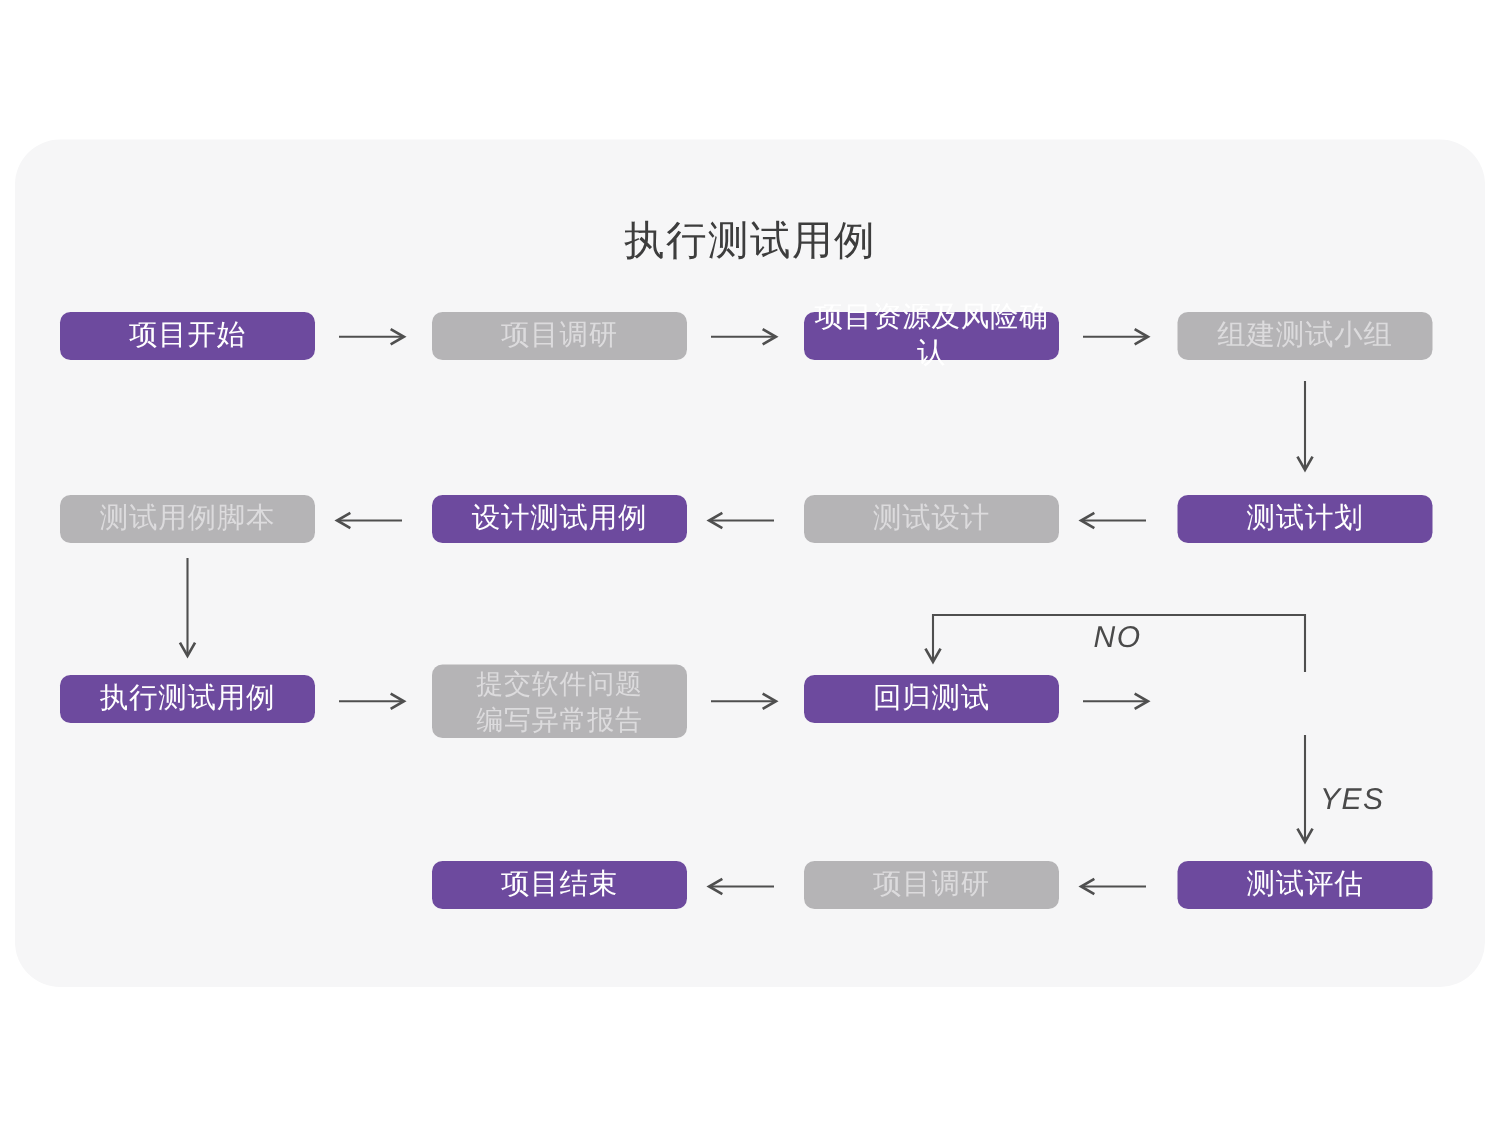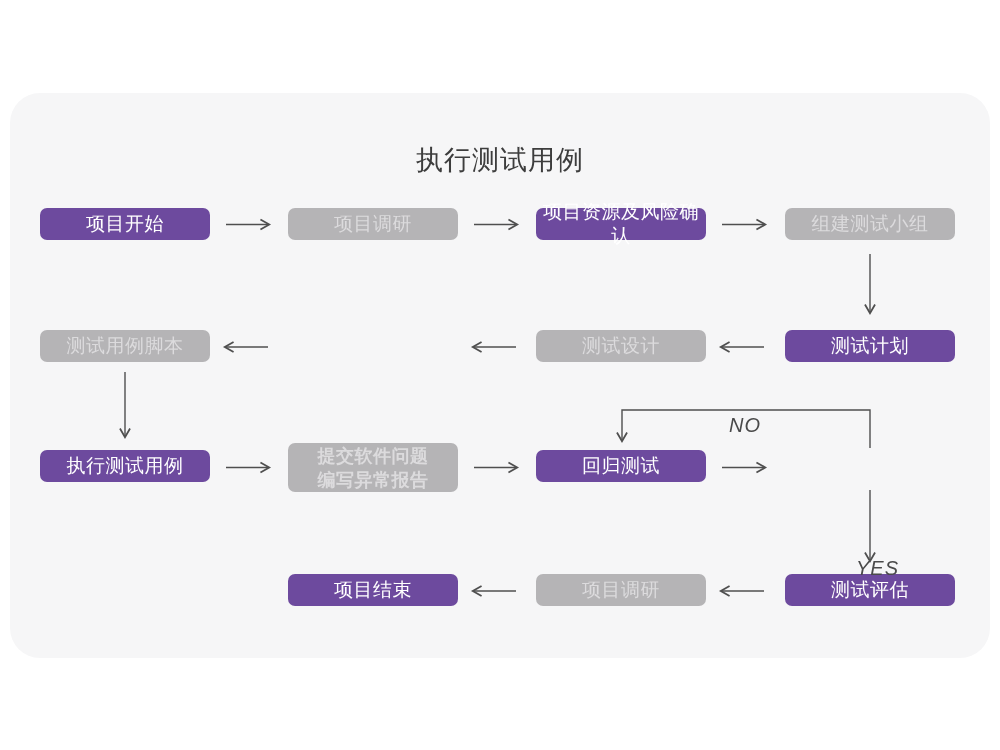--- a/index.html
+++ b/index.html
@@ -20,29 +20,29 @@
   .card{position:absolute;left:10px;top:93px;width:980px;height:565px;
     background:var(--card);border-radius:30px;}
   .title{position:absolute;left:0;top:142px;width:1000px;text-align:center;
     font-size:27px;font-weight:500;letter-spacing:1px;color:var(--title_text);}
   .node{position:absolute;width:170px;height:32px;border-radius:7px;
     display:flex;align-items:center;justify-content:center;
     font-size:19px;letter-spacing:0.5px;line-height:24px;text-align:center;
     white-space:pre-line;}
   .node.purple{background:var(--purple);color:var(--purple_text);}
   .node.gray{background:var(--gray);color:var(--gray_text);}
-  .node.tall{height:49px;font-size:18px;font-weight:bold;}
+  .node.tall{height:49px;font-size:18px;}
   svg.wires{position:absolute;left:0;top:0;width:1000px;height:750px;
     pointer-events:none;}
   .connector{stroke:var(--arrow);stroke-width:1.4;fill:none;}
   .arrowhead{stroke:var(--arrow);stroke-width:1.4;fill:none;}
   .branch-label{position:absolute;font-size:20px;letter-spacing:1px;
     color:var(--branch_text);font-style:italic;}
   .label-no{left:705px;top:414px;width:80px;text-align:center;}
-  .label-yes{left:856px;top:522px;margin-top:35px;}
+  .label-yes{left:880px;top:522px;}
 </style>
 </head>
 <body>
 
 <div class="stage">
   <div class="card"></div>
   <div class="title">执行测试用例</div>
 
   <svg class="wires" viewBox="0 0 1000 750">
     <defs>
@@ -71,20 +71,21 @@
     <path class="connector" d="M516,591 H474" marker-end="url(#arrow)"></path>
   </svg>
 
   <div class="node purple" style="left:40px;top:208px">项目开始</div>
   <div class="node gray" style="left:288px;top:208px">项目调研</div>
   <div class="node purple" style="left:536px;top:208px">项目资源及风险确认</div>
   <div class="node gray" style="left:785px;top:208px">组建测试小组</div>
 
   <div class="node purple" style="left:785px;top:330px">测试计划</div>
   <div class="node gray" style="left:536px;top:330px">测试设计</div>
+  <div class="node purple" style="left:288px;top:330px">设计测试用例</div>
   <div class="node gray" style="left:40px;top:330px">测试用例脚本</div>
 
   <div class="node purple" style="left:40px;top:450px">执行测试用例</div>
   <div class="node gray tall" style="left:288px;top:443px">提交软件问题
 编写异常报告</div>
   <div class="node purple" style="left:536px;top:450px">回归测试</div>
 
   <div class="node purple" style="left:785px;top:574px">测试评估</div>
   <div class="node gray" style="left:536px;top:574px">项目调研</div>
   <div class="node purple" style="left:288px;top:574px">项目结束</div>

